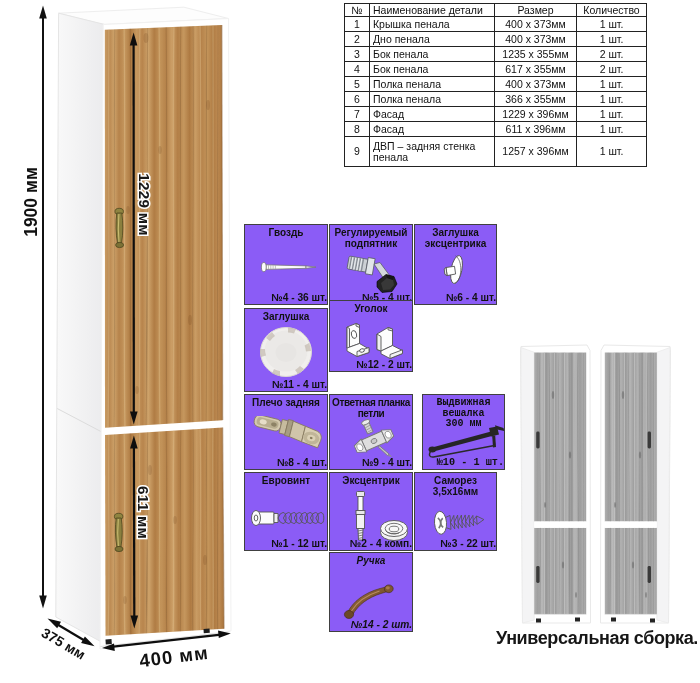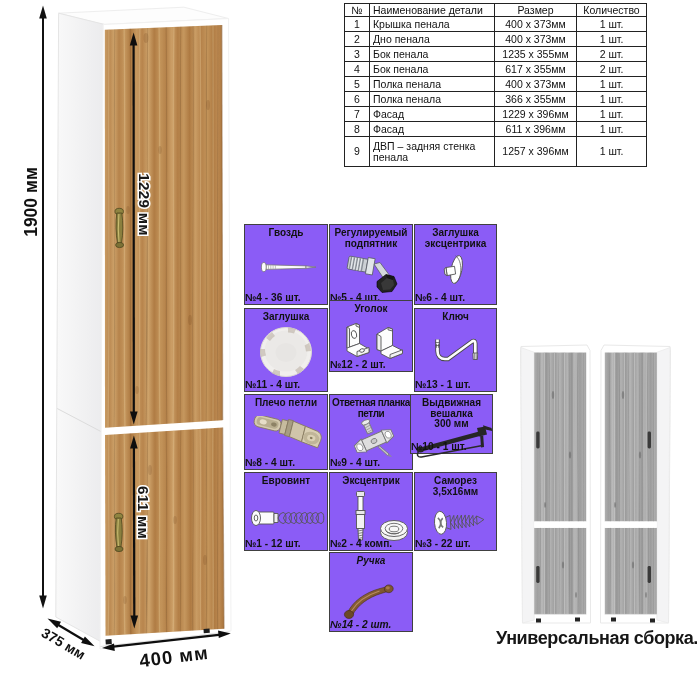--- a/index.html
+++ b/index.html
@@ -3,21 +3,21 @@
 <meta charset="utf-8">
 <style>
 html,body{margin:0;padding:0;background:#fff;}
 #page{position:relative;width:700px;height:683px;background:#fff;overflow:hidden;font-family:"Liberation Sans",sans-serif;filter:saturate(1.0001);}
 .abs{position:absolute;}
 table.parts{border-collapse:collapse;table-layout:fixed;font-family:"Liberation Sans",sans-serif;font-size:10.5px;color:#111;}
 table.parts td{border:1px solid #222;padding:0 0 0 3px;line-height:11px;overflow:hidden;}
 table.parts td.c{text-align:center;padding:0;}
 .cell{position:absolute;border:1px solid #404040;background:#8b5cf6;box-sizing:border-box;}
 .cell .t{position:absolute;top:3px;left:0;width:100%;text-align:center;font-weight:bold;font-size:10px;line-height:10.5px;color:#111;}
-.cell .q{position:absolute;bottom:1px;left:0;width:100%;text-align:left;font-weight:bold;font-size:10.2px;color:#111;}
+.cell .q{position:absolute;bottom:1px;left:0;width:100%;text-align:right;font-weight:bold;font-size:10.2px;color:#111;}
 .cell svg{position:absolute;}
 </style>
 </head>
 <body>
 <div id="page">
 
 <svg class="abs" style="left:0;top:0" width="260" height="683" viewBox="0 0 260 683">
   <defs>
     <linearGradient id="oakg" x1="0" y1="0" x2="1" y2="0">
       <stop offset="0" stop-color="#c99c64"></stop>
@@ -353,40 +353,23 @@
       <path d="M33,14 L44,7.5 L48.5,9 L48.5,25.5 L37,31 L33,29.5 Z"></path>
       <path d="M33,14 L33,29.5 L37,31 L37,16.5 Z" fill="#f0f0f0"></path>
       <path d="M44,7.5 L48.5,9 L48.5,11 L44,9.8 Z" fill="#e8e8e8"></path>
       <path d="M37,31 L48.5,25.5 L58.5,30.5 L58.5,33.5 L46,38.5 L37,33.8 Z"></path>
       <path d="M46,34.5 L58.5,29.8 L58.5,33.5 L46,38.5 Z" fill="#f3f3f3"></path>
     </g>
   </svg>
   <div class="q">№12 - 2 шт.</div>
 </div>
 
-<div class="cell" style="left:414px;top:308px;width:83px;height:84px;">
-  <div class="t">Ключ</div>
-  <svg style="left:17px;top:25px" width="50" height="30" viewBox="0 0 50 30">
-    <path d="M5.5,5.5 L5.5,17 C5.5,22 8.5,25 13,25 L16,25 L40,7.5 C42,6.2 43.3,7.2 43.3,9.5 L43.3,19" fill="none" stroke="#484848" stroke-width="4.4"></path>
-    <path d="M5.5,5.5 L5.5,17 C5.5,22 8.5,25 13,25 L16,25 L40,7.5 C42,6.2 43.3,7.2 43.3,9.5 L43.3,19" fill="none" stroke="#fcfcfc" stroke-width="2.7"></path>
-    <g stroke="#484848" stroke-width="0.7">
-      <line x1="3.4" y1="8.5" x2="7.6" y2="8.5"></line>
-          <line x1="3.4" y1="11.5" x2="7.6" y2="11.5"></line>
-      <line x1="4.6" y1="9.8" x2="4.6" y2="13.8"></line>
-          <line x1="6.6" y1="9.8" x2="6.6" y2="13.8"></line>
-    </g>
-    <path d="M40.9,19 L45.7,19 L45.4,25.5 L41.2,25.5 Z" fill="#f0f0f0" stroke="#484848" stroke-width="0.8"></path>
-    <line x1="42.6" y1="19.2" x2="42.7" y2="25.3" stroke="#484848" stroke-width="0.6"></line>
-    <line x1="44.2" y1="19.2" x2="44.3" y2="25.3" stroke="#484848" stroke-width="0.6"></line>
-  </svg>
-  <div class="q">№13 - 1 шт.</div>
-</div>
 
 <div class="cell" style="left:244px;top:394px;width:84px;height:76px;">
-  <div class="t">Плечо петли</div>
+  <div class="t">Плечо задняя</div>
   <svg style="left:5px;top:21px" width="74" height="40" viewBox="0 0 74 40">
     <g transform="rotate(14 37 18)">
       <rect x="2" y="6" width="27" height="12" rx="5" fill="#d5cab0" stroke="#857a5c" stroke-width="0.8"></rect>
       <rect x="4.5" y="8" width="22" height="8" rx="3.5" fill="#b9ae90"></rect>
       <ellipse cx="11" cy="12" rx="3.6" ry="2.4" fill="#e6ddc8"></ellipse>
       <ellipse cx="22" cy="12" rx="2.8" ry="2" fill="#8d8266"></ellipse>
       <rect x="29" y="5" width="6" height="14" fill="#c6bb9e" stroke="#857a5c" stroke-width="0.8"></rect>
       <rect x="35" y="3.5" width="5" height="16.5" fill="#a79d82" stroke="#857a5c" stroke-width="0.8"></rect>
       <polygon points="40,4 53,6 53,22 40,20" fill="#d0c5aa" stroke="#857a5c" stroke-width="0.8"></polygon>
       <path d="M53,6 L66,8 C70.5,9.5 72,13 71,17.5 L70,24 L53,22 Z" fill="#d9ceb3" stroke="#857a5c" stroke-width="0.8"></path>
@@ -416,21 +399,21 @@
         <line x1="21.2" y1="9" x2="26.8" y2="8.4"></line>
             <line x1="21.2" y1="11.5" x2="26.8" y2="10.9"></line>
       </g>
       <path d="M27,28.5 L32.5,40 L30.5,41 L25.5,29.5 Z" fill="#c2c2c2" stroke="#767676" stroke-width="0.7"></path>
       <path d="M32.5,40 L34.2,43.8 L30.9,41.9 Z" fill="#8f8f8f"></path>
     </g>
   </svg>
   <div class="q">№9 - 4 шт.</div>
 </div>
 
-<div class="cell" style="left:410px;top:394px;width:83px;height:60px;">
+<div class="cell" style="left:422px;top:394px;width:83px;height:76px;font-family:Liberation Mono, monospace;">
   <div class="t">Выдвижная<br>вешалка<br>300 мм</div>
   <svg style="left:3px;top:29px" width="80" height="34" viewBox="0 0 80 34">
     <g fill="#262626">
       <path d="M6,23.5 L65,7.5 L66.8,11.8 L7.6,27.6 Z"></path>
       <ellipse cx="6.3" cy="25.4" rx="3.8" ry="3"></ellipse>
       <path d="M63,4 L71,2.5 L73,10.5 L65,12.5 Z"></path>
       <path d="M69,1.2 L77.5,4 L78.3,7 L70,5.2 Z"></path>
       <path d="M66.2,12 L69.2,11.5 L70,23 L67,23.5 Z"></path>
     </g>
     <path d="M4.5,27.5 C2.5,31 3.5,33.5 7.5,33 L68.5,21.5" fill="none" stroke="#2a2a2a" stroke-width="1.5"></path>

